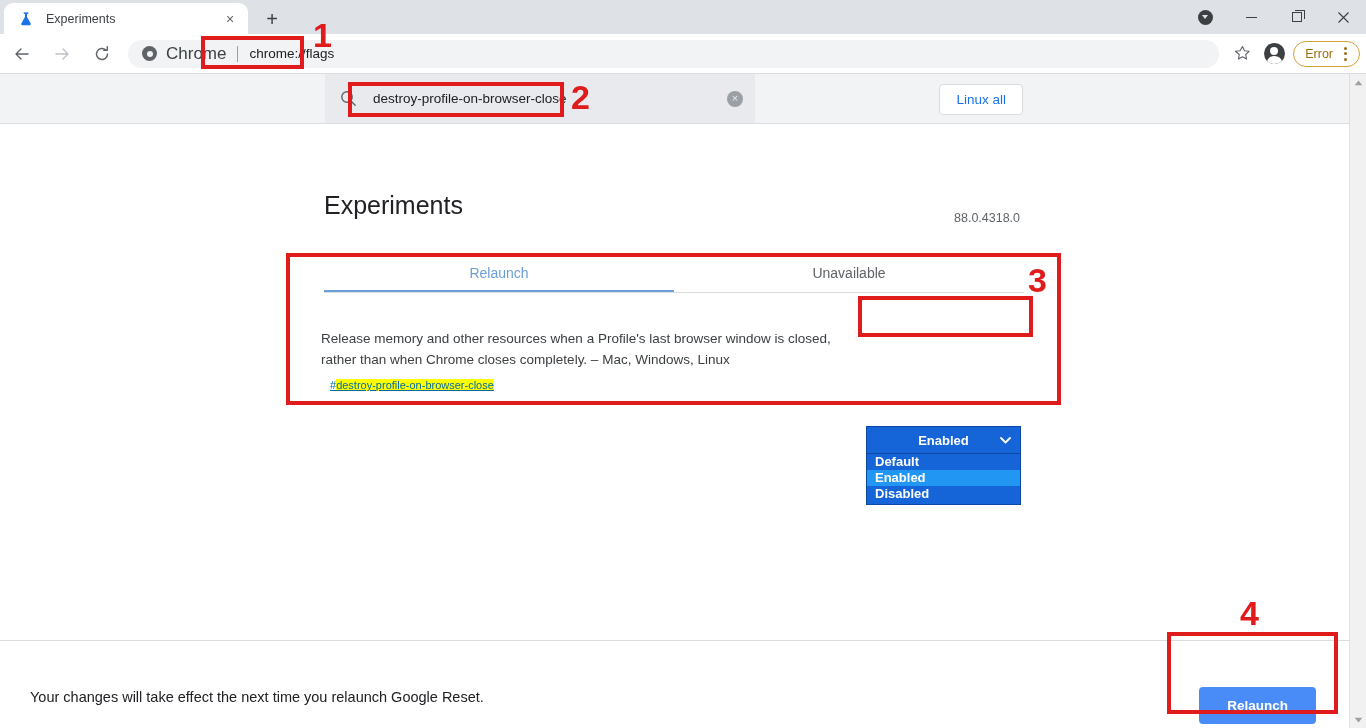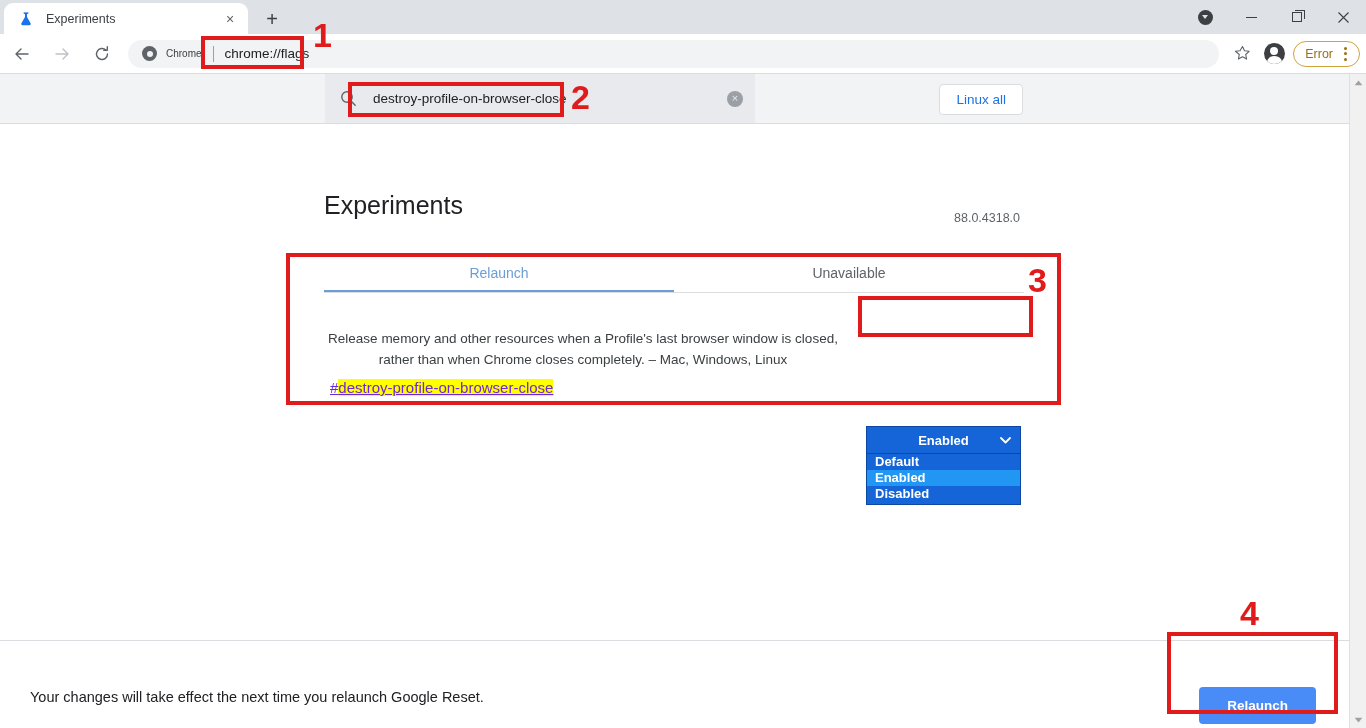--- a/index.html
+++ b/index.html
@@ -83,21 +83,21 @@
   }
   .chrome-badge { display: flex; align-items: center; gap: 9px; }
   .chrome-logo {
     width: 15px; height: 15px; border-radius: 50%;
     background: #5f6368; position: relative; flex: 0 0 15px;
   }
   .chrome-logo::after {
     content: ""; position: absolute; left: 4.5px; top: 4.5px;
     width: 6px; height: 6px; border-radius: 50%; background: #f1f3f4;
   }
-  .chrome-label { font-size: 10px; color: #3c4043; }
+  .chrome-label { font-size: 17px; color: #3c4043; }
   .omni-sep { width: 1px; height: 16px; background: #9aa0a6; margin: 0 11px; }
   .omni-url { font-size: 13.5px; color: #202124; }
   .tb-right { display: flex; align-items: center; padding-right: 6px; }
   .star-btn {
     width: 30px; height: 30px; display: flex; align-items: center;
     justify-content: center; color: #5f6368; font-size: 16px;
   }
   .avatar-btn { width: 34px; height: 30px; display: flex; align-items: center; justify-content: center; }
   .avatar-circle {
     width: 21px; height: 21px; border-radius: 50%; background: #3c4043;
@@ -185,26 +185,26 @@
   }
 
   .flag-card { position: absolute; left: 296px; top: 196px; width: 750px; }
   .flag-title-row { display: flex; align-items: center; gap: 9px; }
   .flag-dot {
     width: 8px; height: 8px; border-radius: 50%; background: #4285f4;
     flex: 0 0 8px;
   }
   .flag-title { font-size: 13.5px; color: #202124; font-weight: bold; }
   .flag-desc {
-    margin-top: 8px; margin-left: 17px; width: 540px;
-    font-size: 13.5px; color: #3c4043; line-height: 21px; text-align: center;
+    margin-top: 8px; margin-left: 25px; width: 540px;
+    font-size: 13.5px; color: #3c4043; line-height: 21px;
   }
   .flag-anchor {
     margin-top: 5px; margin-left: 17px; display: inline-block;
-    font-size: 15px; color: #6d28d9; background: #ffff00;
+    font-size: 11px; color: #0369a1; background: #ffff00;
     text-decoration: underline;
   }
   .flag-anchor .hash { background: #ffffff; }
 
   
   .select-wrap { position: absolute; left: 866px; top: 302px; width: 155px; }
   .select-box {
     width: 155px; height: 28px; background: #1565d8; color: #ffffff;
     border: 1px solid #0d47a1; display: flex; align-items: center;
     justify-content: center; position: relative;

